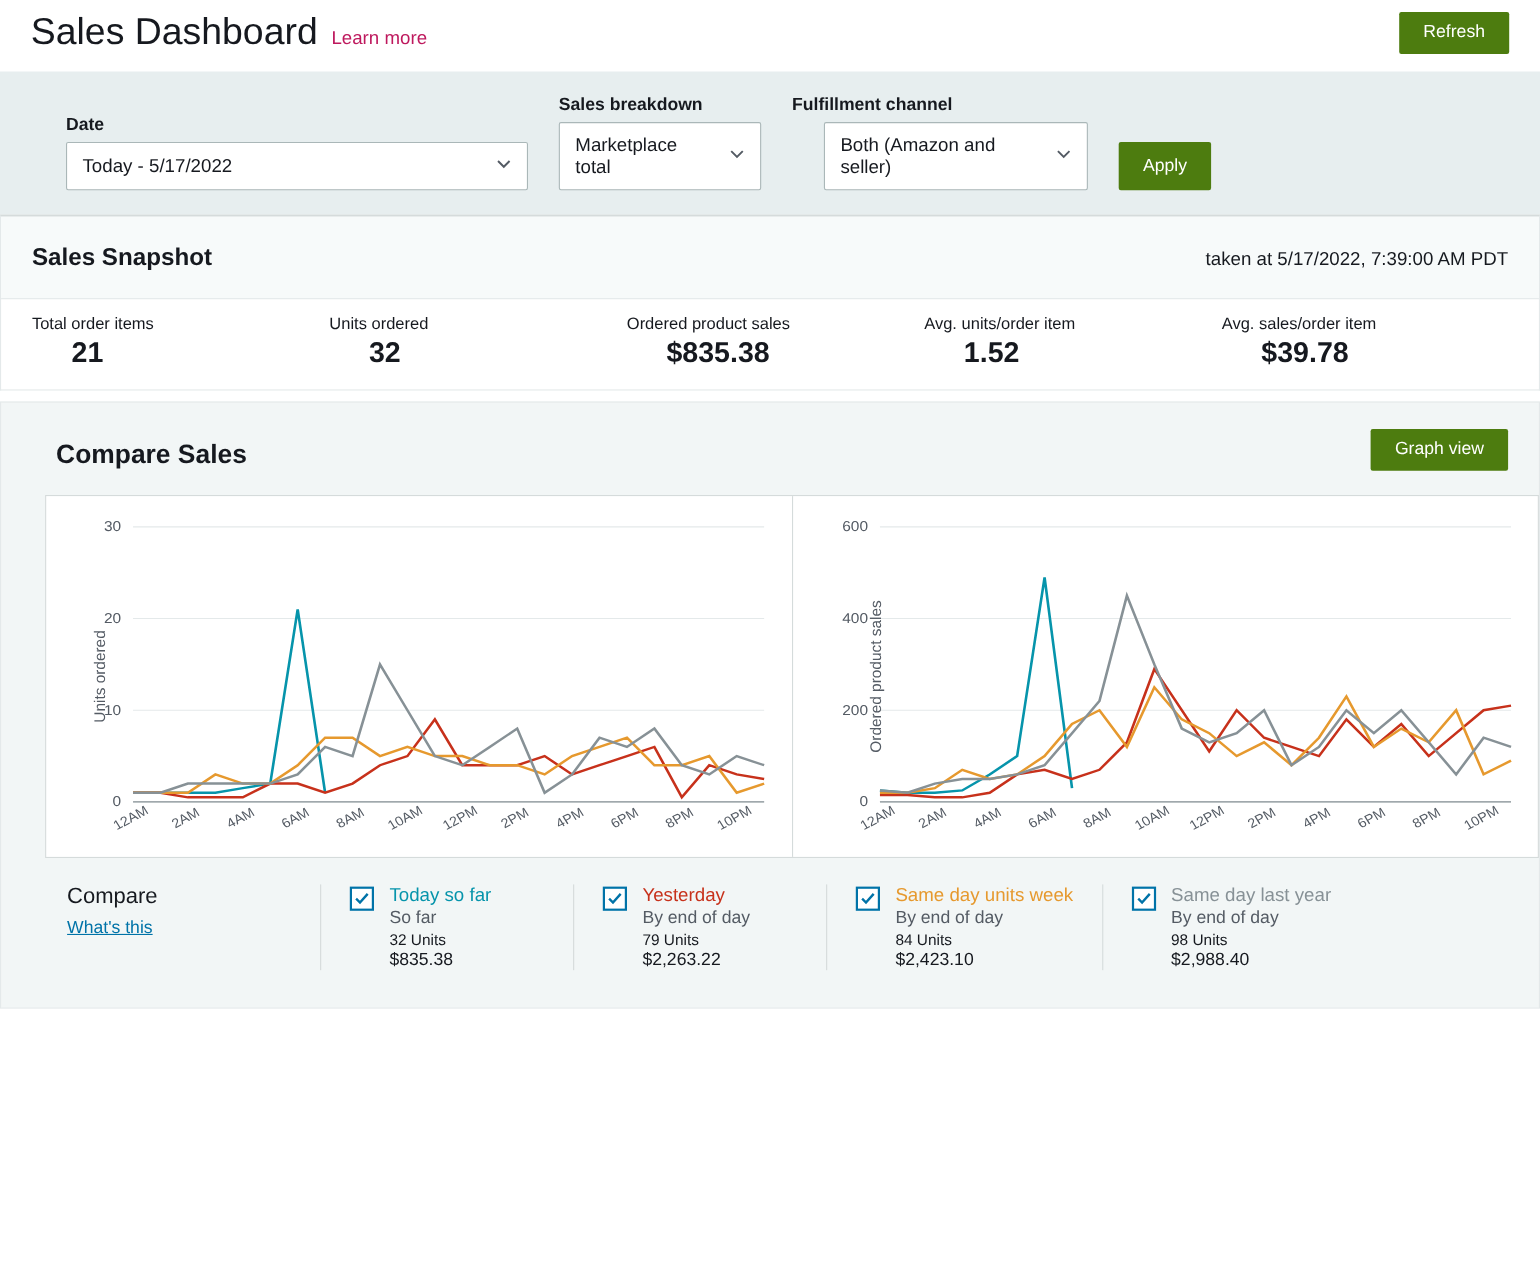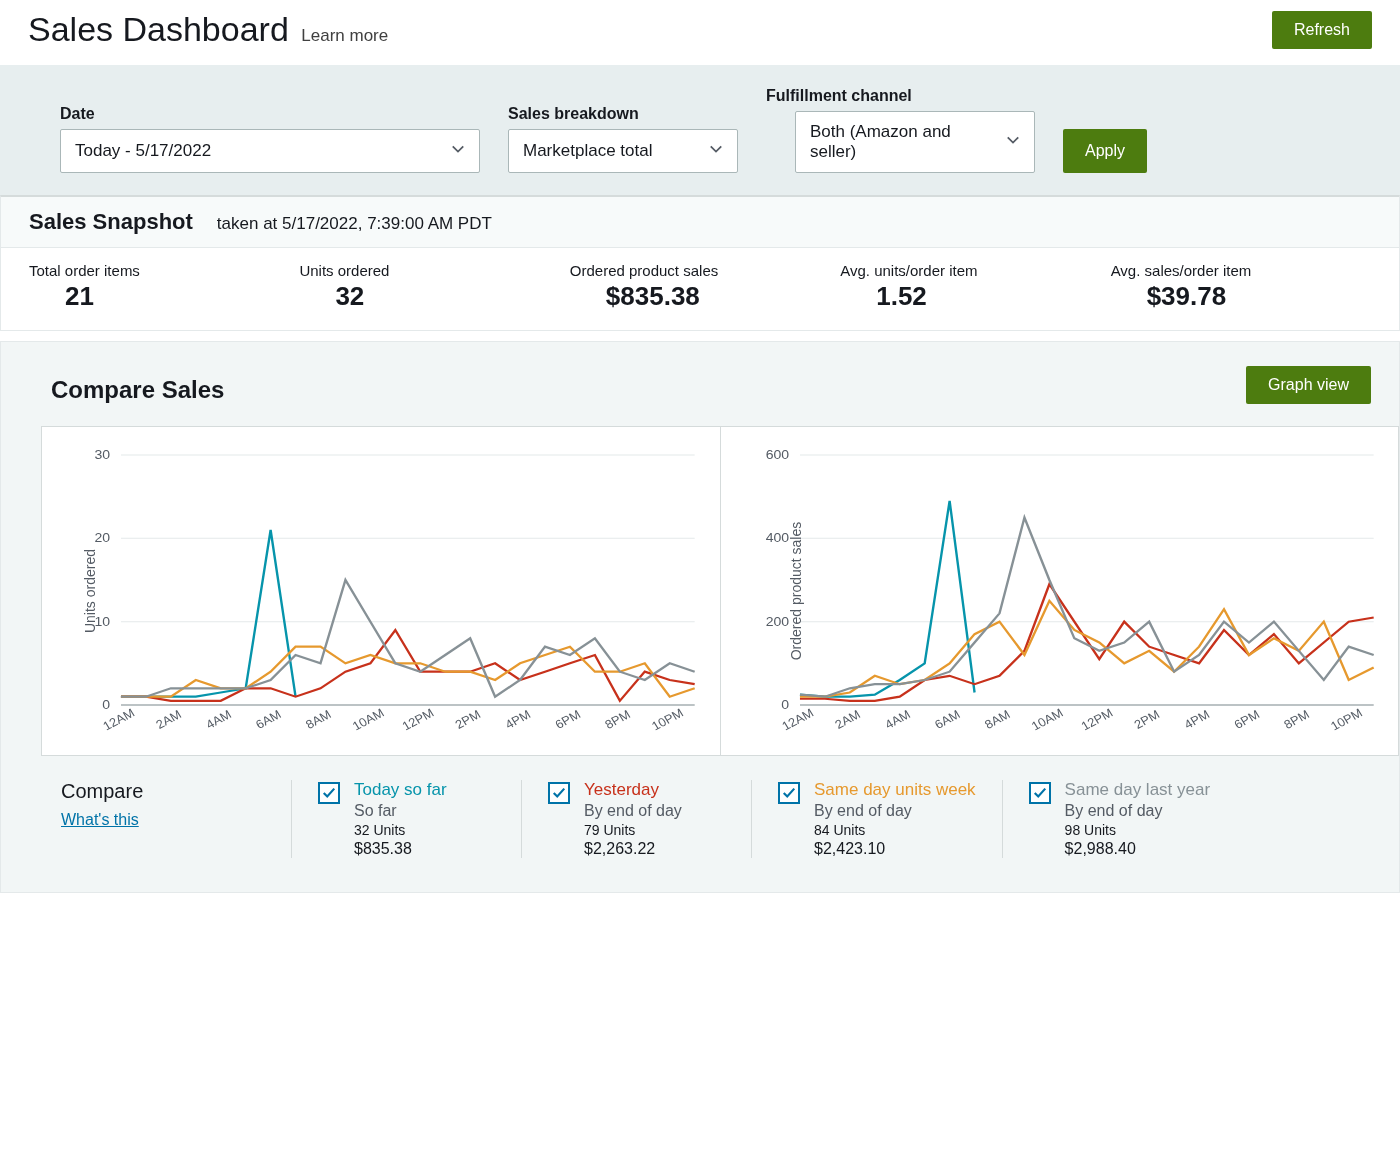--- a/index.html
+++ b/index.html
@@ -1,31 +1,31 @@
 <!DOCTYPE html>
 <html><head>
 <meta charset="utf-8">
 <style>
   * { box-sizing: border-box; margin: 0; padding: 0; }
   body { font-family: "Amazon Ember", "Helvetica Neue", Arial, sans-serif; color: #16191f; background:#fff; }
   .header { display:flex; align-items:center; justify-content:space-between; padding: 10px 28px 16px 28px; }
   .header h1 { font-size: 34px; font-weight: 400; color:#16191f; display:inline-block; }
-  .header .learnmore { color:#404040; font-size:17px; margin-left:8px; text-decoration:none; }
+  .header .learnmore { color:#be185d; font-size:17px; margin-left:8px; text-decoration:none; }
   .btn { cursor:pointer; border:none; padding:10px 22px; font-size:16px; border-radius:2px; }
   .btn-primary { background:#4d7c0f; color:#fff; }
   .filterbar { background:#e7eeef; padding:22px 60px; display:flex; gap:28px; align-items:flex-end; }
   .filtergroup { display:flex; flex-direction:column; }
   .filtergroup label { font-weight:700; font-size:16px; margin-bottom:6px; color:#16191f; }
   .select { position:relative; background:#fff; border:1px solid #aab7b8; border-radius:2px; padding:10px 14px; font-size:17px; min-height:44px; display:flex; align-items:center; justify-content:space-between; gap:12px; cursor:pointer; }
   .select .caret svg { width:14px; height:14px; }
   .sel-date { width:420px; }
-  .sel-bd { width:230px;align-items:center; }
+  .sel-bd { width:184px;align-items:center; }
   .sel-fc { width:240px;margin-left:29px; }
   .snapshot { border:1px solid #e4e9ea; border-top:2px solid #d5dbdb; margin-top:0; }
-  .snapshot-head { background:#f7fafa; padding:12px 28px; display:flex; align-items:baseline; gap:24px; border-bottom:1px solid #e4e9ea;}
+  .snapshot-head { background:#f7fafa; padding:24px 28px; display:flex; align-items:baseline; gap:24px; border-bottom:1px solid #e4e9ea;justify-content:space-between;}
   .snapshot-head h2 { font-size:22px; font-weight:700; }
   .snapshot-head .taken { font-size:17px; color:#16191f; }
   .snapshot-metrics { display:flex; padding:14px 28px 18px 28px; gap:10px; }
   .metric { flex:1; }
   .metric .mlabel { font-size:15px; color:#16191f; margin-bottom:2px; }
   .metric .mval { font-size:26px; font-weight:700;margin-left:36px; }
   .compare { border:1px solid #e4e9ea; margin-top:10px; background:#f2f6f6; padding:24px 0 34px 0; }
   .compare-head { display:flex; justify-content:space-between; align-items:flex-end; padding:0 28px 12px 50px; }
   .compare-head h2 { font-size:24px; font-weight:700; }
   .charts { display:flex; background:#fff; margin:10px 0 0 40px; border:1px solid #d5dbdb; }

